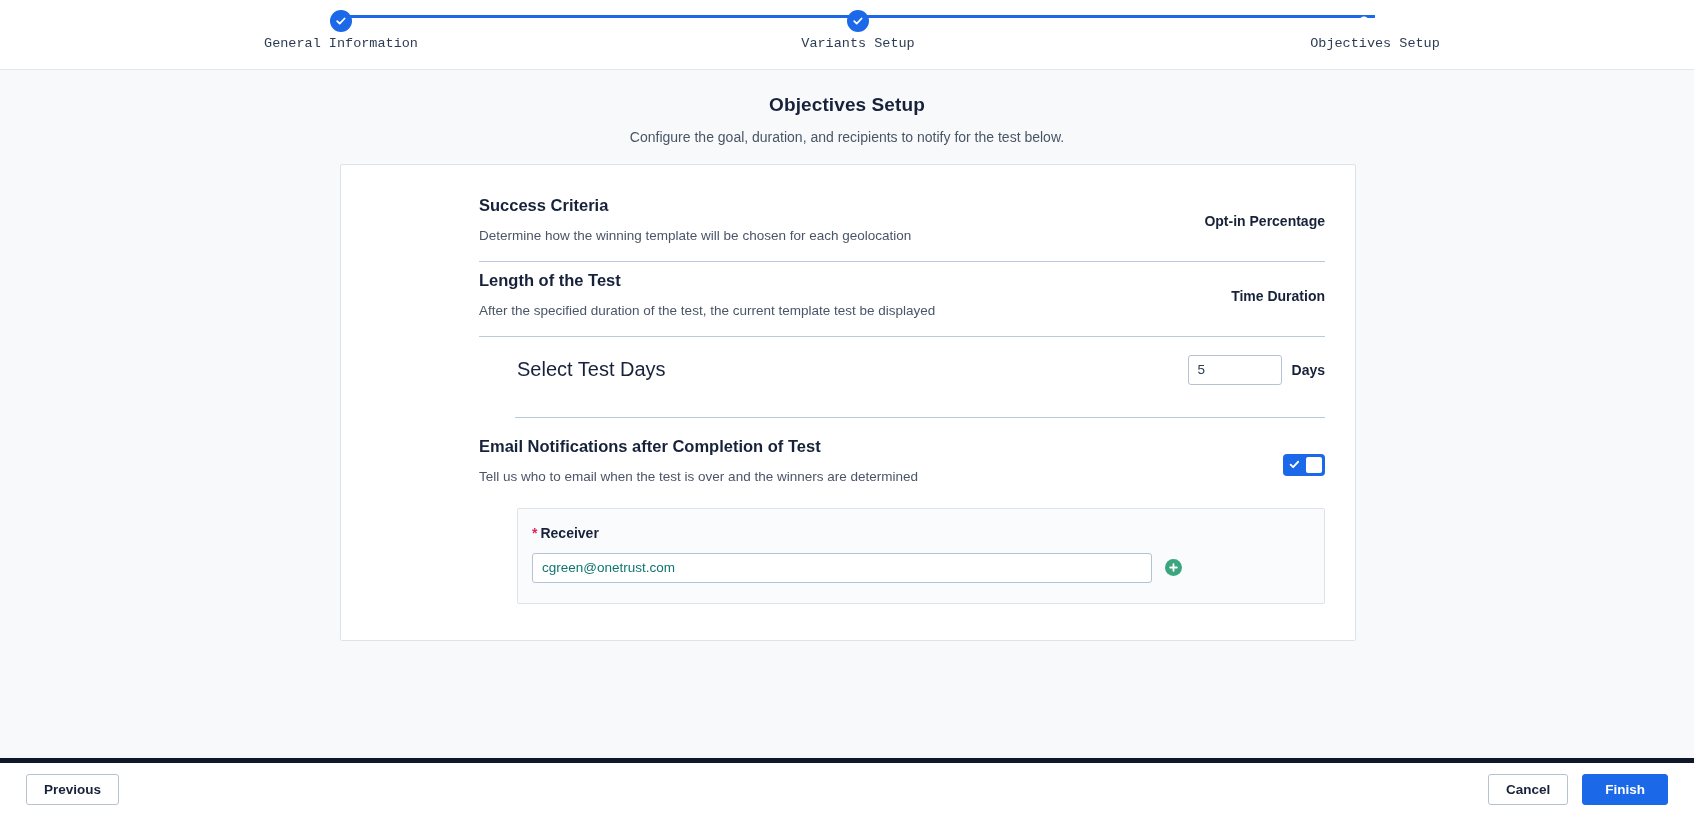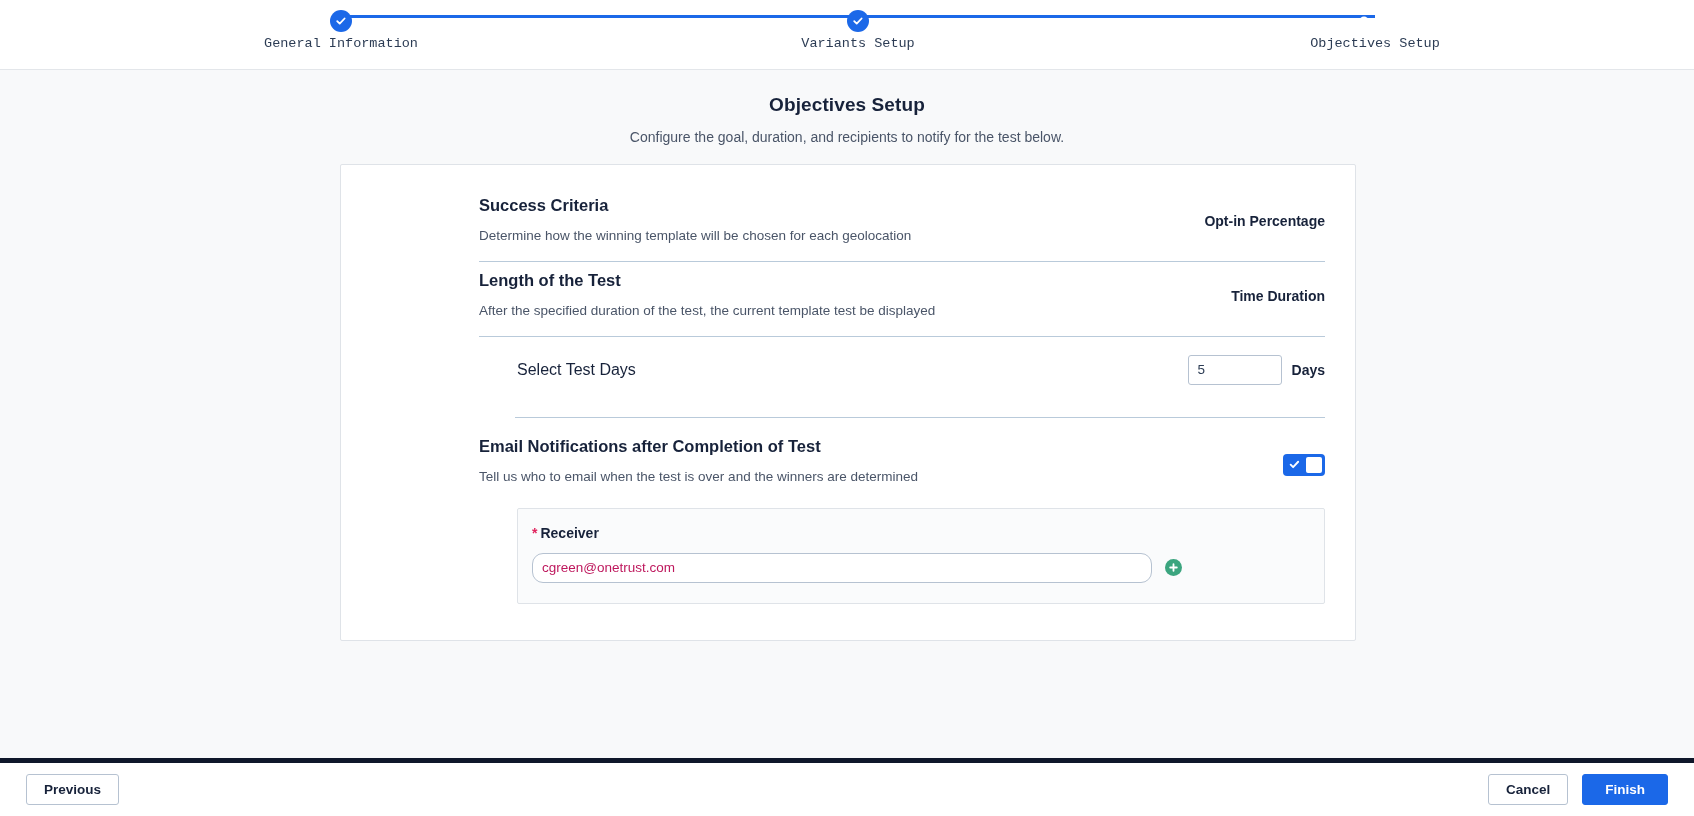--- a/index.html
+++ b/index.html
@@ -183,21 +183,21 @@
 
   
   #test-days-row {
     display: flex;
     align-items: center;
     justify-content: space-between;
     padding: 18px 0 16px 38px;
   }
 
   #test-days-label {
-    font-size: 16px;
+    font-size: 20px;
     color: #17223a;
   }
 
   #test-days-control {
     display: flex;
     align-items: center;
     gap: 10px;
   }
 
   #test-days-input {
@@ -278,25 +278,25 @@
     display: flex;
     align-items: center;
     gap: 13px;
     margin-top: 12px;
   }
 
   #receiver-input {
     width: 620px;
     height: 30px;
     border: 1px solid #b6c2d1;
-    border-radius: 11px;
+    border-radius: 3px;
     padding: 0 9px;
     font-family: "Liberation Sans", sans-serif;
     font-size: 13.5px;
-    color: #be185d;
+    color: #0f766e;
     background: #ffffff;
     outline: none;
   }
 
   #add-receiver-button {
     width: 17px;
     height: 17px;
     border-radius: 50%;
     background: #3ba57f;
     display: flex;

